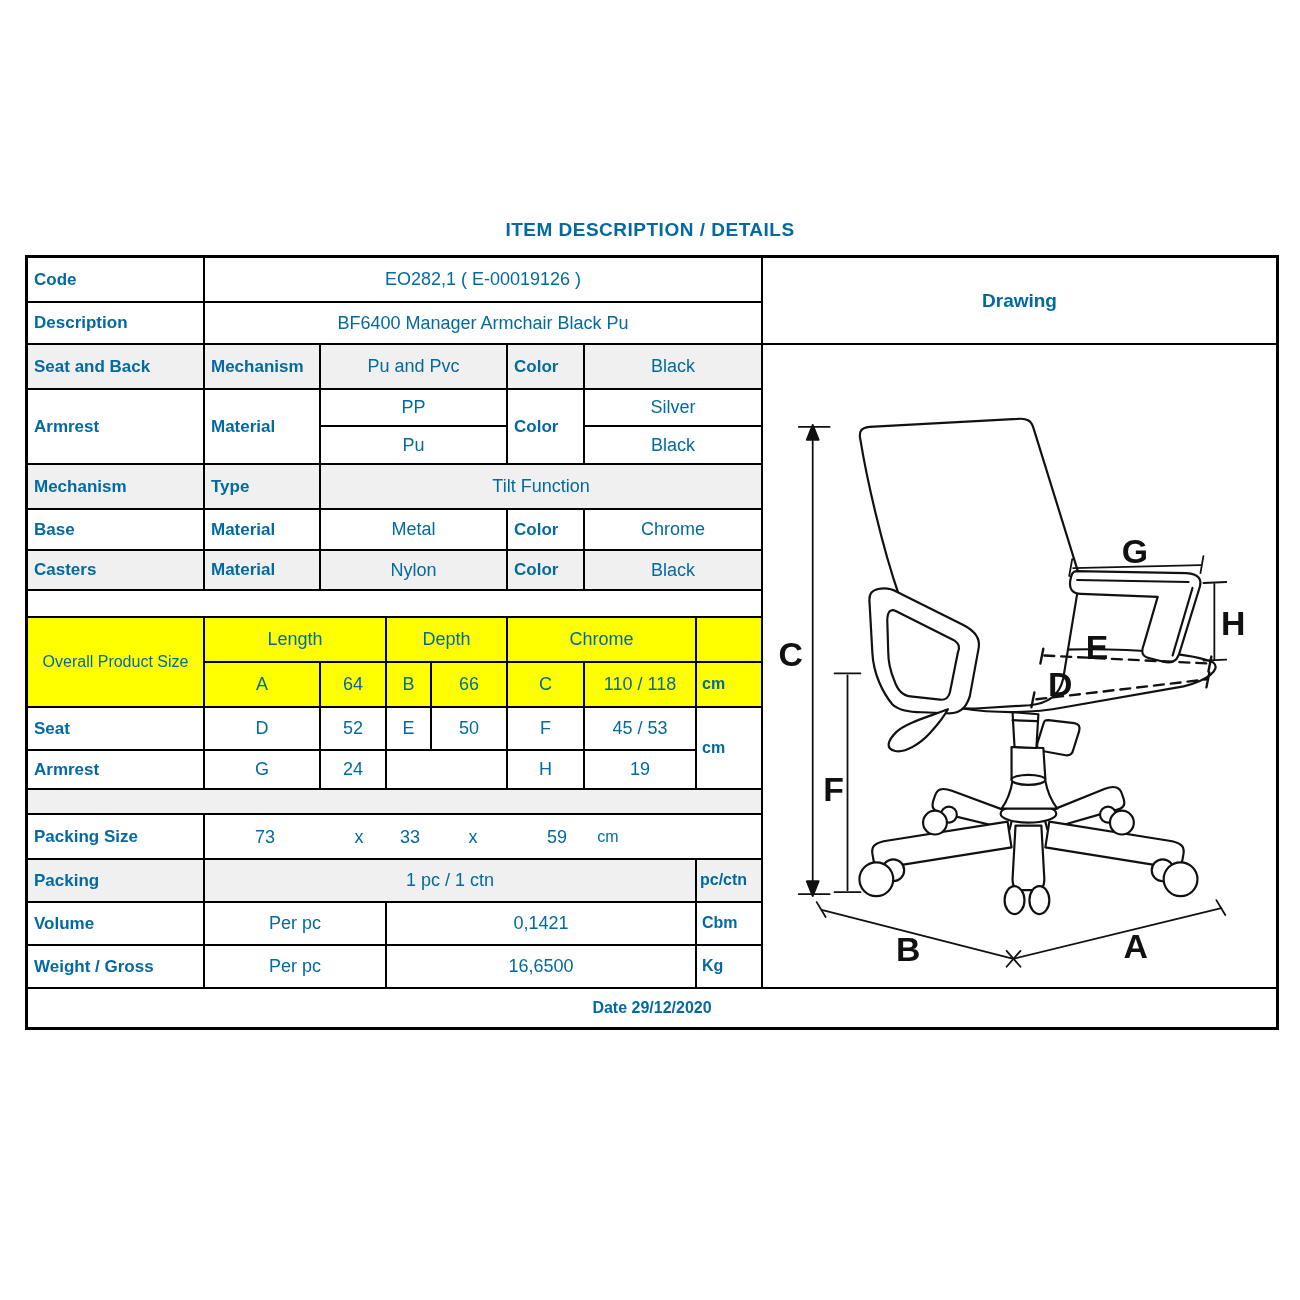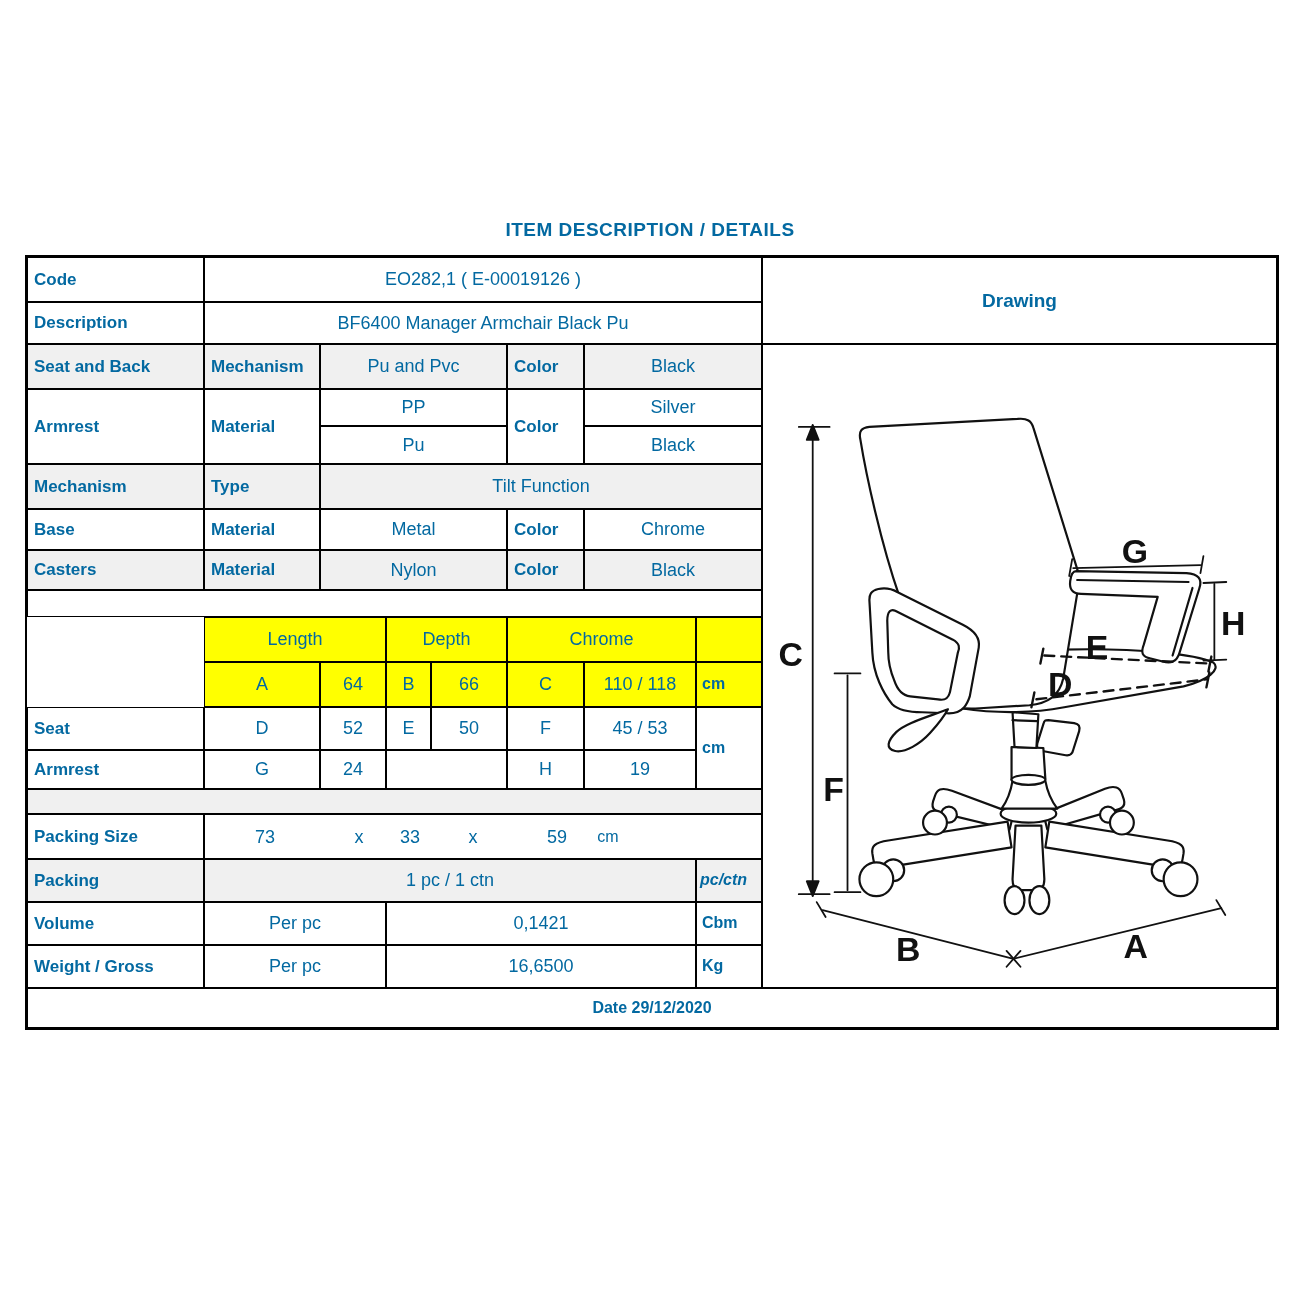--- a/index.html
+++ b/index.html
@@ -74,20 +74,21 @@
     <div class="cell ctr" style="left:557px;top:252px;width:178px;height:41px;">Chrome</div>
 
     <div class="cell lbl shade" style="left:0;top:293px;width:177px;height:40px;">Casters</div>
     <div class="cell lbl shade" style="left:177px;top:293px;width:116px;height:40px;">Material</div>
     <div class="cell ctr shade" style="left:293px;top:293px;width:187px;height:40px;">Nylon</div>
     <div class="cell lbl shade" style="left:480px;top:293px;width:77px;height:40px;">Color</div>
     <div class="cell ctr shade" style="left:557px;top:293px;width:178px;height:40px;">Black</div>
 
     <div class="cell" style="left:0;top:333px;width:735px;height:27px;"></div>
 
+    <div class="cell ctr yellow bold wrapcell" style="left:0;top:360px;width:177px;height:90px;font-size:16px;">Overall Product Size</div>
     <div class="cell ctr yellow bold" style="left:177px;top:360px;width:182px;height:45px;">Length</div>
     <div class="cell ctr yellow bold" style="left:359px;top:360px;width:121px;height:45px;">Depth</div>
     <div class="cell ctr yellow bold" style="left:480px;top:360px;width:189px;height:45px;">Chrome</div>
     <div class="cell yellow" style="left:669px;top:360px;width:66px;height:45px;"></div>
 
     <div class="cell ctr yellow bold" style="left:177px;top:405px;width:116px;height:45px;">A</div>
     <div class="cell ctr yellow bold" style="left:293px;top:405px;width:66px;height:45px;">64</div>
     <div class="cell ctr yellow bold" style="left:359px;top:405px;width:45px;height:45px;">B</div>
     <div class="cell ctr yellow bold" style="left:404px;top:405px;width:76px;height:45px;">66</div>
     <div class="cell ctr yellow bold" style="left:480px;top:405px;width:77px;height:45px;">C</div>
@@ -117,21 +118,21 @@
       <span class="ps-item" style="left:60px;">73</span>
       <span class="ps-item" style="left:154px;">x</span>
       <span class="ps-item" style="left:205px;">33</span>
       <span class="ps-item" style="left:268px;">x</span>
       <span class="ps-item" style="left:352px;">59</span>
       <span class="ps-item bold" style="left:403px;font-size:16px;">cm</span>
     </div>
 
     <div class="cell lbl shade" style="left:0;top:602px;width:177px;height:43px;">Packing</div>
     <div class="cell ctr shade" style="left:177px;top:602px;width:492px;height:43px;">1 pc / 1 ctn</div>
-    <div class="cell shade unit" style="left:669px;top:602px;width:66px;height:43px;padding-left:3px;font-style:italic;">pc/ctn</div>
+    <div class="cell shade unit" style="left:669px;top:602px;width:66px;height:43px;padding-left:3px;">pc/ctn</div>
 
     <div class="cell lbl" style="left:0;top:645px;width:177px;height:43px;">Volume</div>
     <div class="cell ctr bold" style="left:177px;top:645px;width:182px;height:43px;">Per pc</div>
     <div class="cell ctr" style="left:359px;top:645px;width:310px;height:43px;">0,1421</div>
     <div class="cell unit" style="left:669px;top:645px;width:66px;height:43px;">Cbm</div>
 
     <div class="cell lbl" style="left:0;top:688px;width:177px;height:43px;">Weight / Gross</div>
     <div class="cell ctr bold" style="left:177px;top:688px;width:182px;height:43px;">Per pc</div>
     <div class="cell ctr" style="left:359px;top:688px;width:310px;height:43px;">16,6500</div>
     <div class="cell unit" style="left:669px;top:688px;width:66px;height:43px;">Kg</div>

